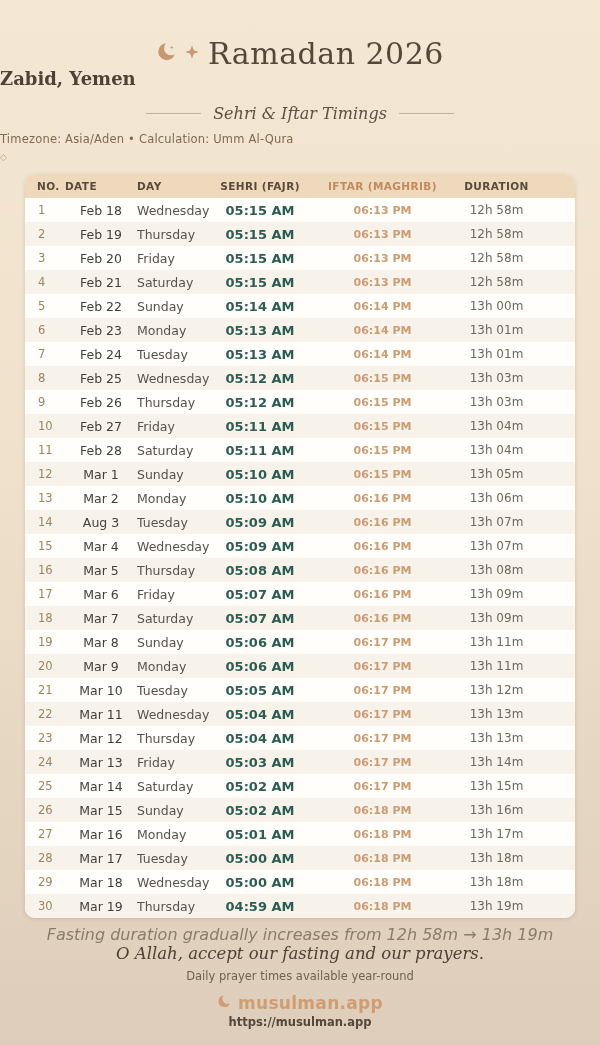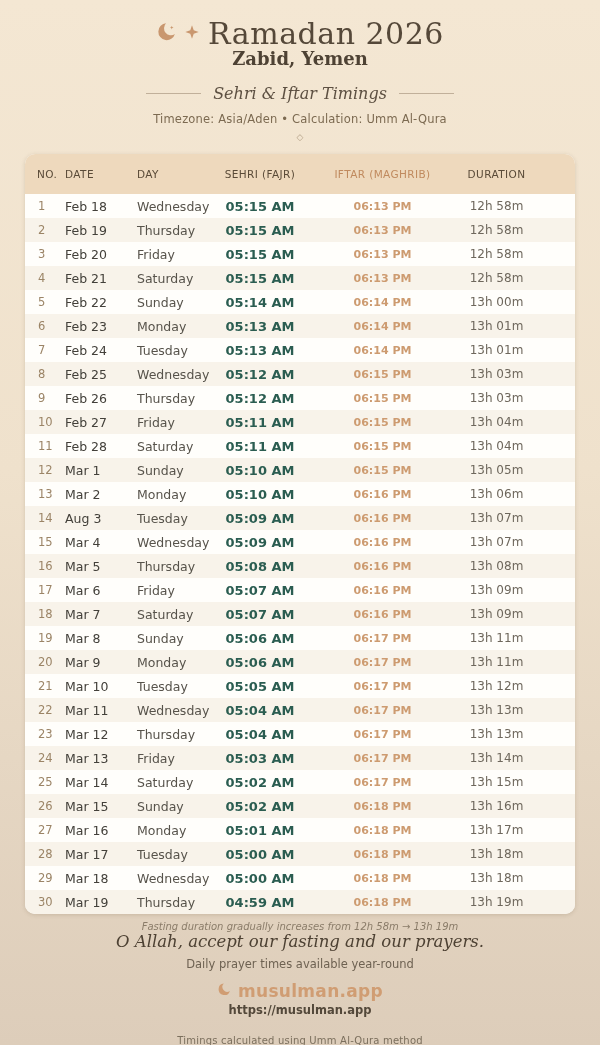--- a/index.html
+++ b/index.html
@@ -3,21 +3,21 @@
 <meta charset="utf-8">
 <style>
   * { margin: 0; padding: 0; box-sizing: border-box; }
   html, body { width: 600px; }
   body {
     width: 600px; height: 1045px;
     font-family: "DejaVu Sans", sans-serif;
     background: linear-gradient(180deg, #f4e7d3 0%, #efe1cc 45%, #ddcdba 100%);
     overflow: hidden;
   }
-  .header { text-align: center; padding-top: 16px; }
+  .header { padding-top: 36px; }
   .title-row { display: flex; align-items: center; justify-content: center; gap: 8px; }
   .title-icons { display: flex; align-items: center; gap: 6px; }
   .page-title {
     font-family: "DejaVu Serif", serif;
     font-size: 30px; font-weight: 400; color: #554839; letter-spacing: 0.5px;
   }
   .location {
     font-family: "DejaVu Serif", serif;
     font-size: 18px; font-weight: bold; color: #4e4234; margin-top: -3px;
   }
@@ -33,39 +33,39 @@
   .table-card {
     width: 550px; margin: 12px auto 0 auto;
     background: #fffefb; border-radius: 10px; overflow: hidden;
     box-shadow: 0 1px 4px rgba(90,70,45,0.18);
   }
   table { width: 550px; border-collapse: collapse; table-layout: fixed; }
   col.c-no { width: 40px; } col.c-date { width: 72px; } col.c-day { width: 78px; }
   col.c-sehri { width: 90px; } col.c-iftar { width: 155px; } col.c-dur { width: 115px; }
   thead tr { background: #eed9bd; }
   th {
-    height: 40px; font-size: 10.5px; font-weight: normal; color: #5a4b38;
+    height: 24px; font-size: 10.5px; font-weight: bold; color: #5a4b38;
     letter-spacing: 0.4px; text-align: left; padding: 0;
   }
   th.th-no { padding-left: 12px; }
   th.th-iftar { color: #c08a5e; }
   th.center, td.center { text-align: center; }
   th.th-dur, td.td-dur { text-align: center; padding-right: 42px; }
   td { height: 24px; padding: 0; font-size: 12.5px; vertical-align: middle; }
   tbody tr:nth-child(even) { background: #f8f3ea; }
   tbody tr:nth-child(odd) { background: #fffefb; }
   td.td-no { padding-left: 13px; font-size: 11.5px; color: #9b8466; }
-  td.td-date { color: #43403a; }
+  td.td-date { color: #43403a; text-align: center; }
   td.td-day { color: #57534b; }
   td.td-sehri { font-weight: bold; color: #2b5d51; font-size: 13px; }
   td.td-iftar { font-weight: bold; color: #cd9b70; font-size: 11px; }
   td.td-dur { color: #6e675c; font-size: 12px; }
 
   .footer { text-align: center; }
-  .range-note { margin-top: 7px; font-size: 10px; font-style: italic; color: #8a7c69; }
+  .range-note { margin-top: 7px; font-size: 16px; font-style: italic; color: #8a7c69; }
   .dua {
     margin-top: 0; font-family: "DejaVu Serif", serif; font-style: italic;
     font-size: 16.5px; color: #4d4133;
   }
   .availability { margin-top: 6px; font-size: 11.5px; color: #6e6252; }
   .brand-row { display: flex; align-items: center; justify-content: center; gap: 6px; margin-top: 10px; text-align: right; }
   .brand-name { font-size: 17px; font-weight: bold; color: #d09d73; letter-spacing: 0.3px; }
   .brand-url { margin-top: 2px; font-size: 11.5px; font-weight: bold; color: #53483a; }
   .method-note { margin-top: 18px; font-size: 10px; font-weight: normal; color: #7b6f5d; letter-spacing: 0.2px; }
   .icon-svg { display: inline-block; }

